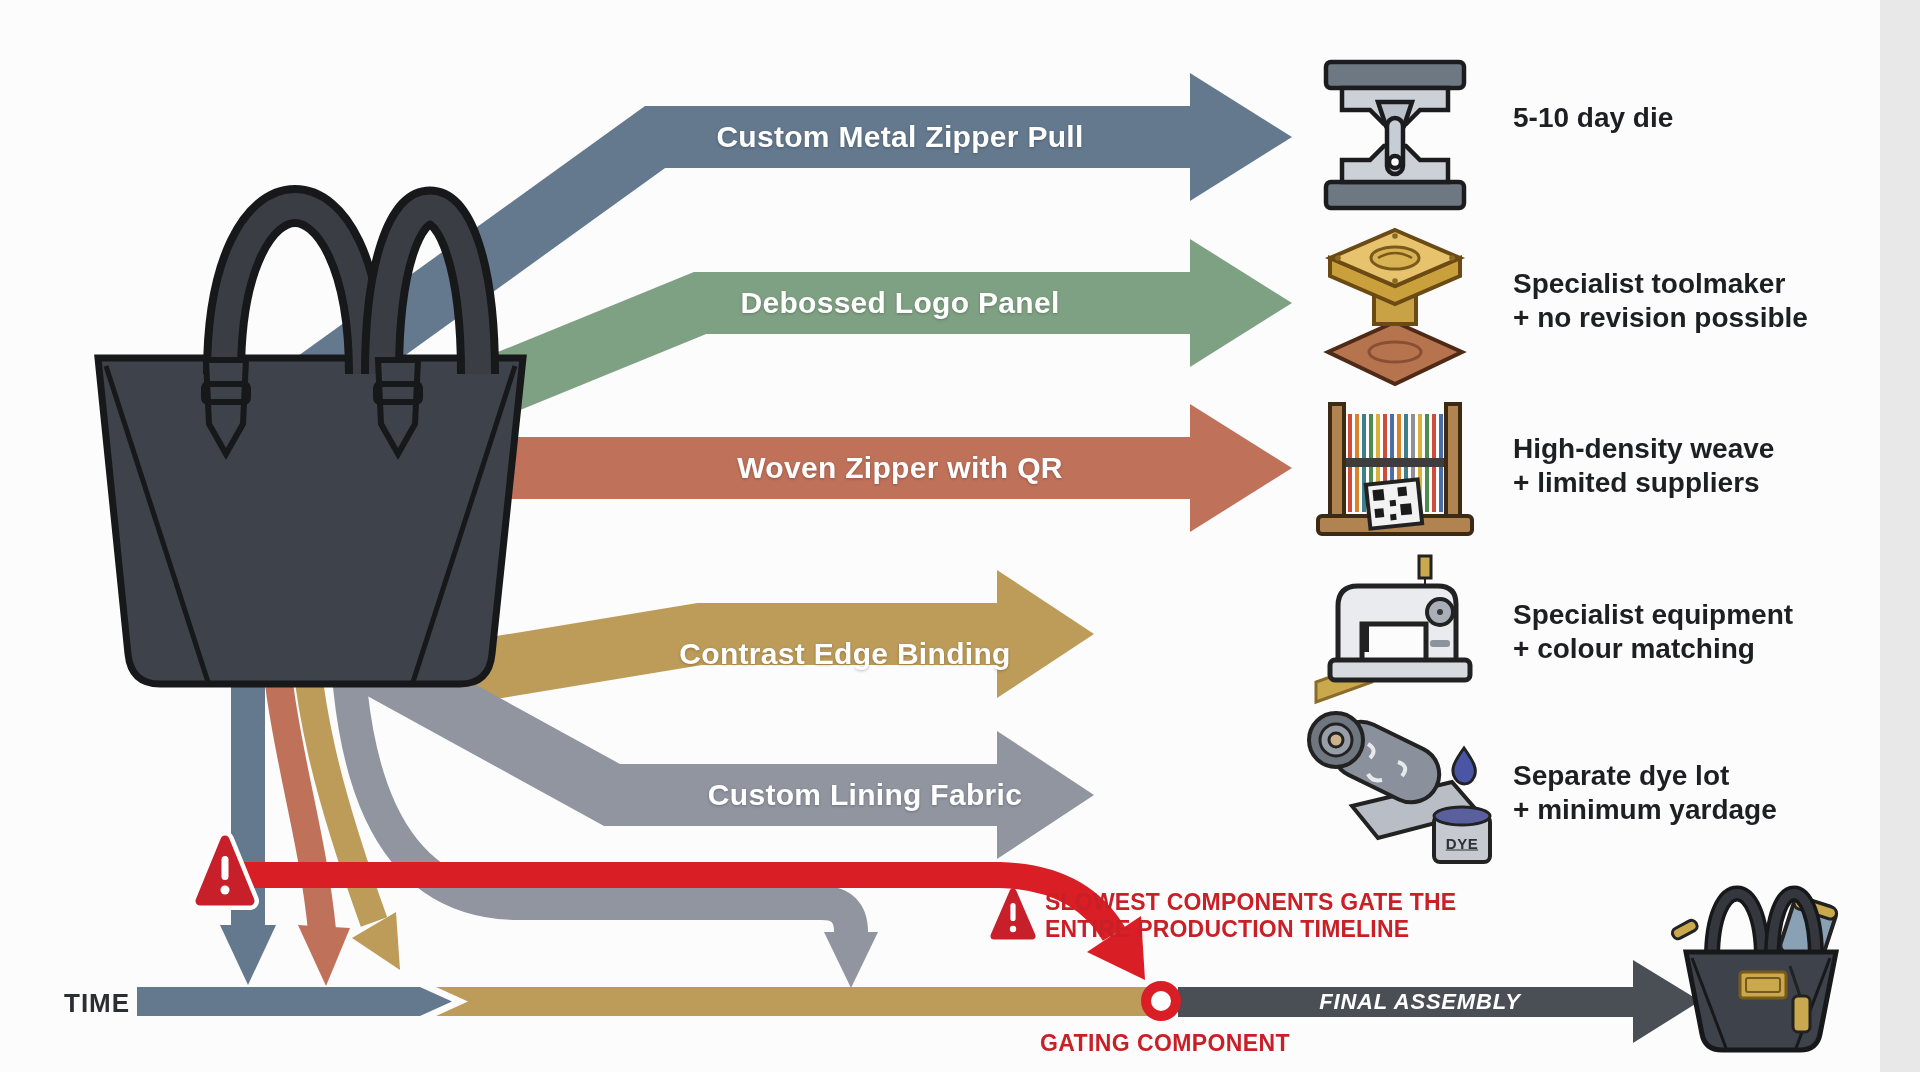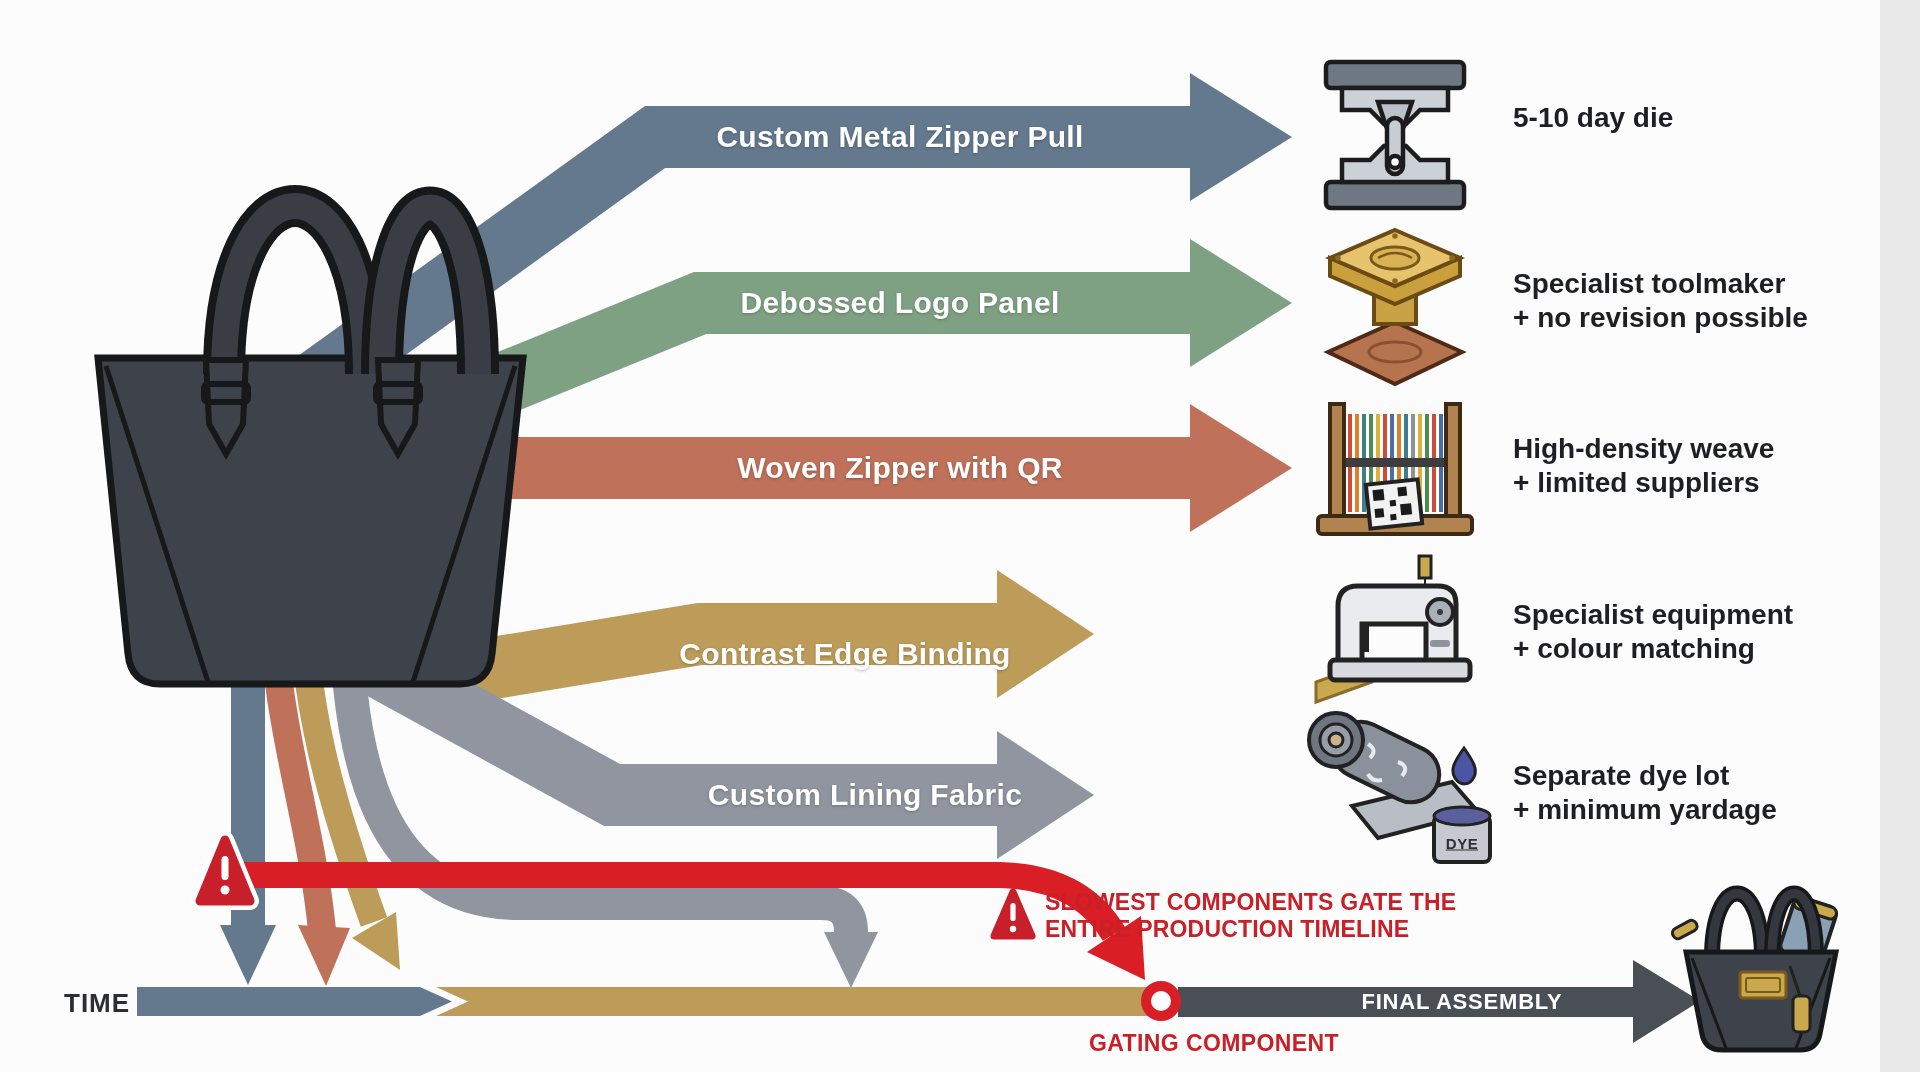--- a/index.html
+++ b/index.html
@@ -246,18 +246,18 @@
 <div class="txt note" style="left:1513px;top:759px;">
   <div>Separate dye lot</div>
   <div>+ minimum yardage</div>
 </div>
 
 <div class="txt red-note" style="left:1045px;top:889px;">
   <div>SLOWEST COMPONENTS GATE THE</div>
   <div>ENTIRE PRODUCTION TIMELINE</div>
 </div>
 
-<div class="txt gating" style="left:1214px;top:1043px;">GATING COMPONENT</div>
+<div class="txt gating" style="left:1165px;top:1043px;">GATING COMPONENT</div>
 <div class="txt time-label" style="left:64px;top:988px;">TIME</div>
-<div class="txt final-label" style="left:1462px;top:1002px;">FINAL ASSEMBLY</div>
+<div class="txt final-label" style="left:1420px;top:1002px;font-style:italic;">FINAL ASSEMBLY</div>
 <div class="txt dye-label" style="left:1462px;top:843px;">DYE</div>
 
 </div>
 
 </body></html>

